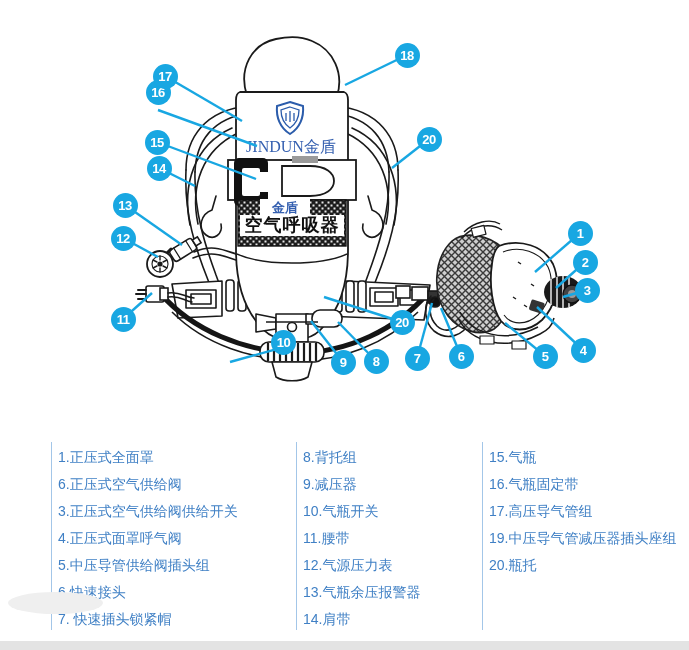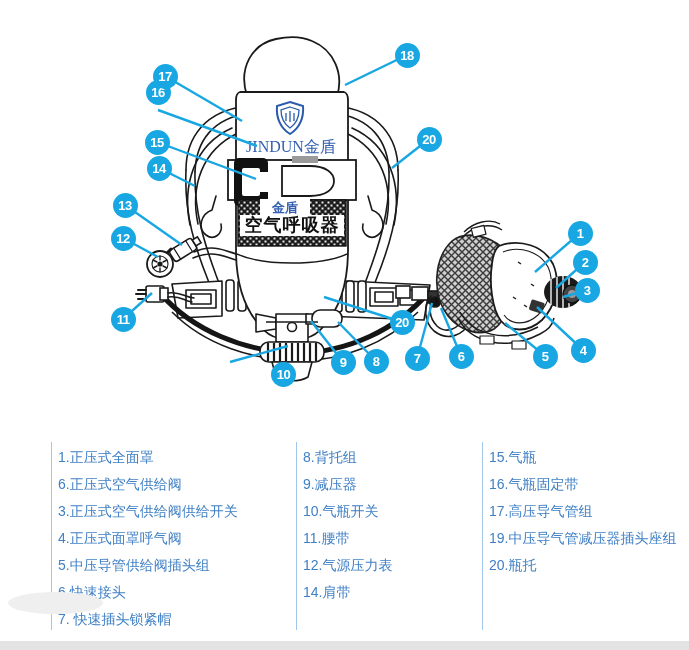--- a/index.html
+++ b/index.html
@@ -214,21 +214,21 @@
   <div id="callouts">
       <div class="callout" style="left: 580px; top: 233px;">1</div>
       <div class="callout" style="left: 585px; top: 262px;">2</div>
       <div class="callout" style="left: 587px; top: 290px;">3</div>
       <div class="callout" style="left: 583px; top: 350px;">4</div>
       <div class="callout" style="left: 545px; top: 356px;">5</div>
       <div class="callout" style="left: 461px; top: 356px;">6</div>
       <div class="callout" style="left: 417px; top: 358px;">7</div>
       <div class="callout" style="left: 376px; top: 361px;">8</div>
       <div class="callout" style="left: 343px; top: 362px;">9</div>
-      <div class="callout" style="left: 230px; top: 374px; margin-left: 41px;">10</div>
+      <div class="callout" style="left: 230px; top: 342px; margin-left: 41px;">10</div>
       <div class="callout" style="left: 123px; top: 319px;">11</div>
       <div class="callout" style="left: 123px; top: 238px;">12</div>
       <div class="callout" style="left: 125px; top: 205px;">13</div>
       <div class="callout" style="left: 159px; top: 168px;">14</div>
       <div class="callout" style="left: 157px; top: 142px;">15</div>
       <div class="callout" style="left: 158px; top: 92px;">16</div>
       <div class="callout" style="left: 165px; top: 76px;">17</div>
       <div class="callout" style="left: 407px; top: 55px;">18</div>
       <div class="callout" style="left: 429px; top: 139px;">20</div>
       <div class="callout" style="left: 402px; top: 322px; text-align: right;">20</div>
@@ -243,20 +243,21 @@
         <span class="item">5.中压导管供给阀插头组</span>
         <span class="item">6.快速接头</span>
         <span class="item">7. 快速插头锁紧帽</span>
       </div>
     <div class="legend-col" id="legend-col-1">
         <span class="item">8.背托组</span>
         <span class="item">9.减压器</span>
         <span class="item">10.气瓶开关</span>
         <span class="item">11.腰带</span>
         <span class="item">12.气源压力表</span>
+        <span class="item">13.气瓶余压报警器</span>
         <span class="item">14.肩带</span>
       </div>
     <div class="legend-col" id="legend-col-2">
         <span class="item">15.气瓶</span>
         <span class="item">16.气瓶固定带</span>
         <span class="item">17.高压导气管组</span>
         <span class="item">19.中压导气管减压器插头座组</span>
         <span class="item">20.瓶托</span>
       </div>
   </div>

